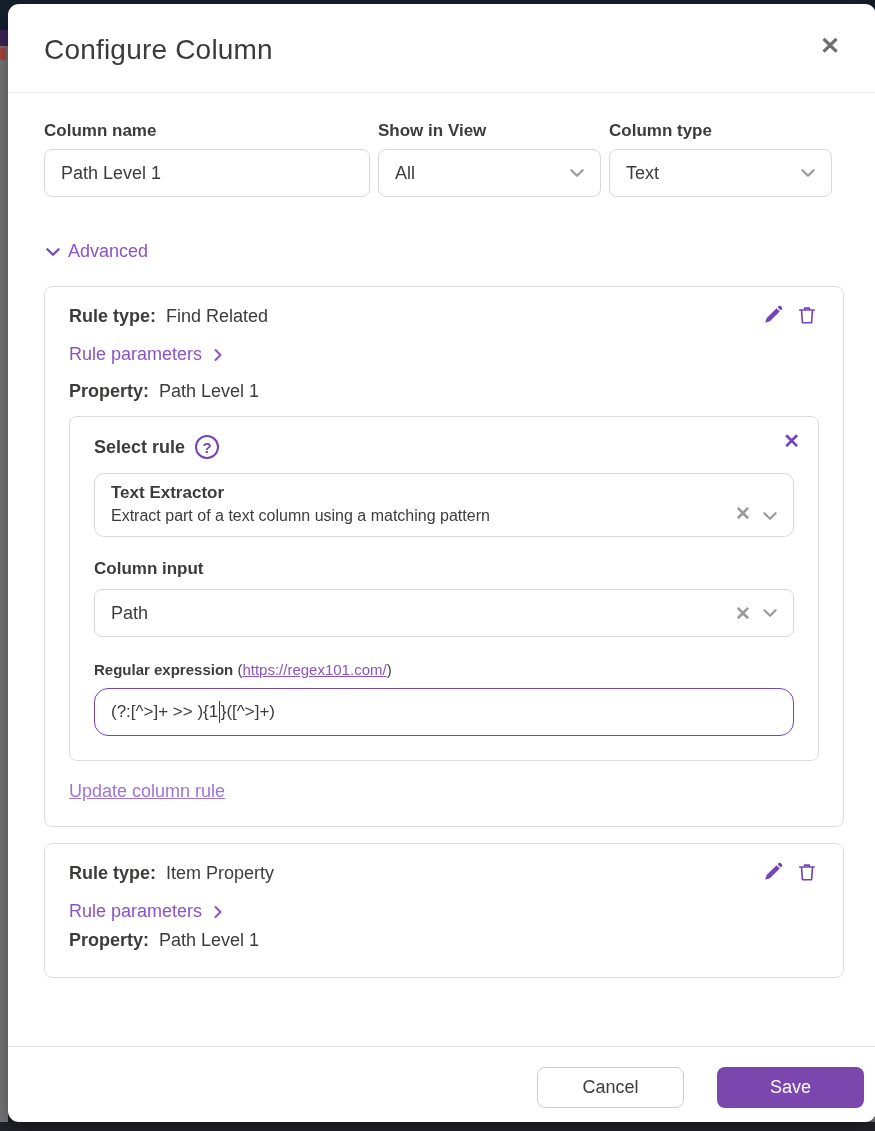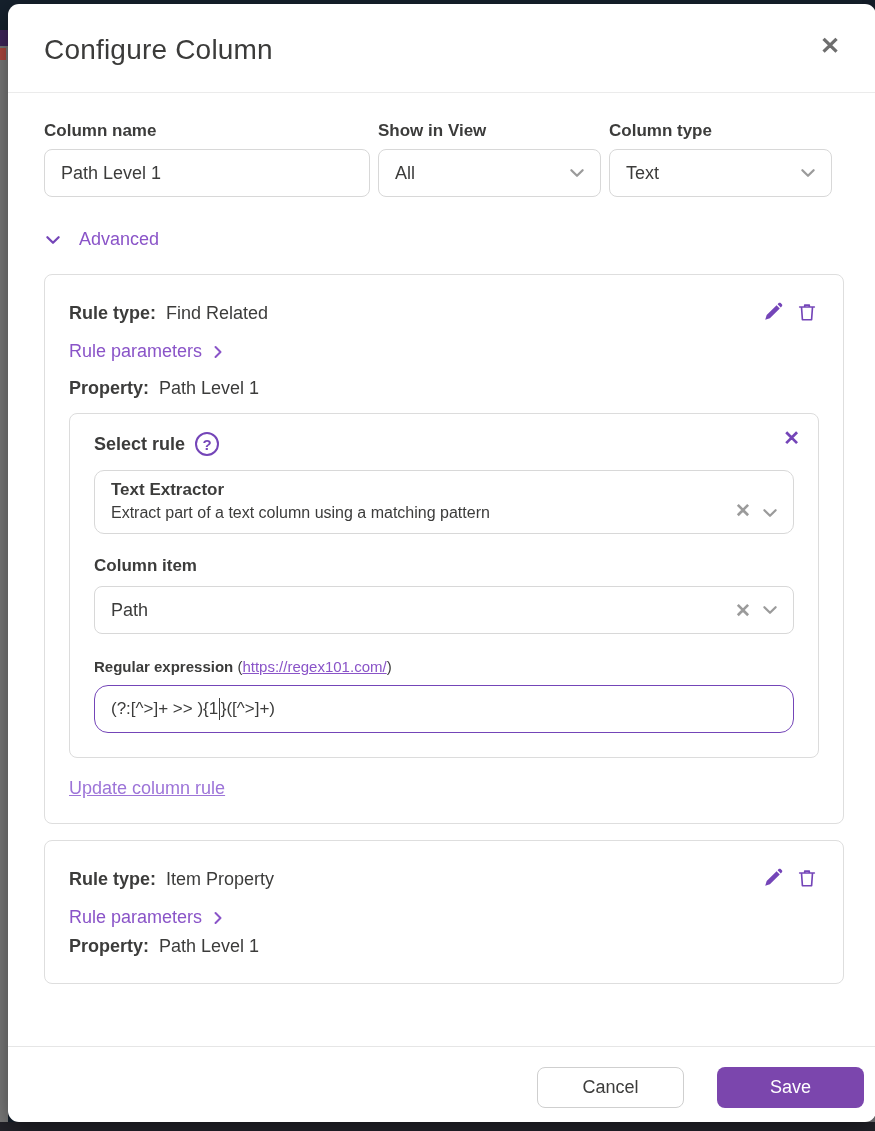--- a/index.html
+++ b/index.html
@@ -36,26 +36,26 @@
   .fields-row { display:grid; grid-template-columns:326px 223px 223px; column-gap:8px; }
   .field-label { font-size:17px; font-weight:700; color:#3c3c3b; margin-bottom:8px; display:block; }
   .text-input, .select-box { height:48px; border:1px solid #d8d8d8; border-radius:8px;
        display:flex; align-items:center; padding:0 14px 0 16px; font-size:18px; color:#3c3c3b;
        background:#fff; cursor:pointer; }
   .select-box .sel-value { flex:1; }
   .chev { color:#9b9b9b; display:inline-flex; }
   .chev svg { width:18px; height:18px; }
 
   
-  .advanced-row { margin-top:32px; display:flex; align-items:center; gap:17px;
+  .advanced-row { margin-top:44px; display:flex; align-items:center; gap:6px;
                   color:#8a54c8; font-size:18px; cursor:pointer; width:fit-content; }
   .advanced-row .chev-purple { color:#7445b8; display:inline-flex; }
 
   
-  .rule-card { border:1px solid #dedede; border-radius:8px; margin-top:24px; padding:26px 24px 24px 24px; }
+  .rule-card { border:1px solid #dedede; border-radius:8px; margin-top:24px; padding:17px 24px 24px 24px; }
   .rule-row { display:flex; align-items:center; font-size:18px; }
   .rule-row .lbl { font-weight:700; margin-right:10px; }
   .icon-actions { margin-left:auto; display:flex; gap:10px; }
   .icon-btn { background:none; border:none; cursor:pointer; color:#7445b8; width:24px; height:24px; padding:0; }
   .icon-btn svg { width:22px; height:22px; }
   .params-link { margin-top:16px; display:flex; align-items:center; gap:8px; color:#8a54c8;
                  font-size:18px; cursor:pointer; width:fit-content; }
   .params-link .chev-purple { color:#8a54c8; display:inline-flex; }
   .prop-row { margin-top:16px; }
 
@@ -213,21 +213,21 @@
             <span class="rule-select-desc" style="display:block">Extract part of a text column using a matching pattern</span>
           </span>
           <button class="clear-x">✕</button>
           <span class="chev">
             <svg viewBox="0 0 16 16">
                 <path d="M3 5.5l5 5 5-5" fill="none" stroke="currentColor" stroke-width="2" stroke-linecap="round" stroke-linejoin="round"></path>
               </svg>
           </span>
         </div>
 
-        <span class="sub-label">Column item</span>
+        <span class="sub-label">Column input</span>
         <div class="select-box">
           <span class="sel-value">Path</span>
           <button class="clear-x">✕</button>
           <span class="chev">
             <svg viewBox="0 0 16 16">
                 <path d="M3 5.5l5 5 5-5" fill="none" stroke="currentColor" stroke-width="2" stroke-linecap="round" stroke-linejoin="round"></path>
               </svg>
           </span>
         </div>
 

